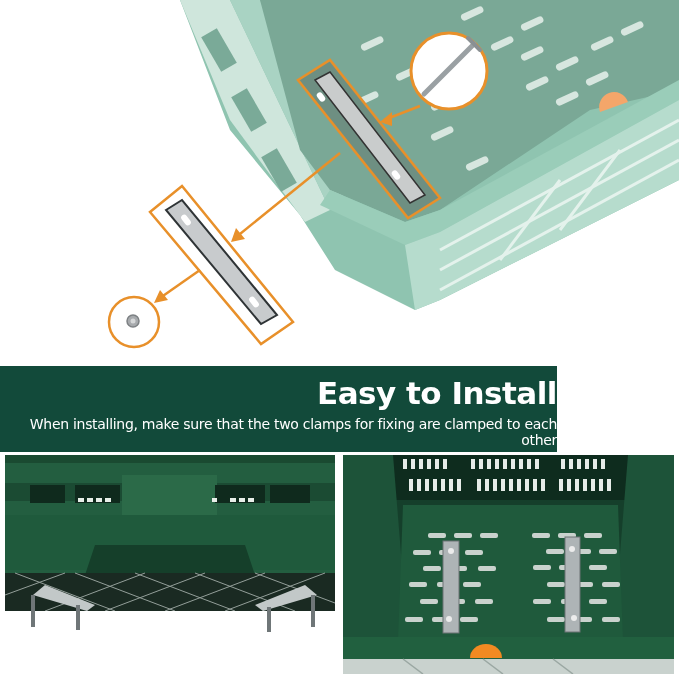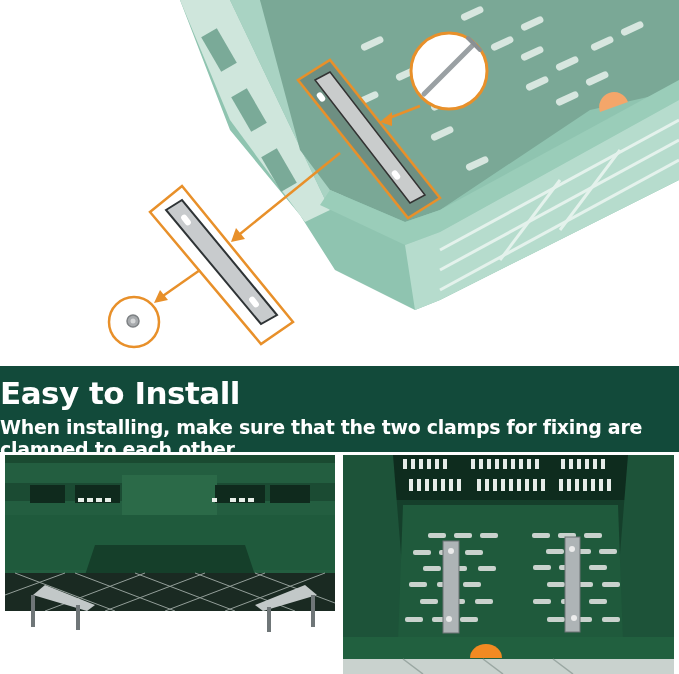--- a/index.html
+++ b/index.html
@@ -1,20 +1,20 @@
 <!DOCTYPE html>
 <html><head>
 <meta charset="utf-8">
 <style>
   html,body{margin:0;padding:0;background:#ffffff;}
   body{width:679px;height:674px;position:relative;overflow:hidden;font-family:"DejaVu Sans","Liberation Sans",sans-serif;}
   .top{position:absolute;left:0;top:0;width:679px;height:365px;background:#fff;overflow:hidden;}
-  .banner{position:absolute;left:0;top:366px;width:679px;height:86px;background:#124a3a;color:#fff;text-align:left;}
+  .banner{position:absolute;left:0;top:366px;width:557px;height:86px;background:#124a3a;color:#fff;text-align:right;}
   .banner-title{position:absolute;left:0;right:0;top:9px;font-size:31px;font-weight:bold;letter-spacing:-0.5px;font-family:"DejaVu Sans",sans-serif;}
-  .banner-sub{position:absolute;left:0;right:0;top:50px;font-size:19px;letter-spacing:-0.3px;font-family:"DejaVu Sans",sans-serif;font-weight:bold;}
+  .banner-sub{position:absolute;left:0;right:0;top:50px;font-size:14px;letter-spacing:-0.3px;font-family:"DejaVu Sans",sans-serif;}
   .photo{position:absolute;top:455px;height:219px;overflow:hidden;}
   .photo-left{left:5px;width:330px;background:#1f5a3d;}
   .photo-right{left:343px;width:331px;background:#1c4d34;}
   svg{display:block;}
 </style>
 </head>
 <body>
 
 <div class="top">
   <svg width="679" height="365" viewBox="0 0 679 365">

